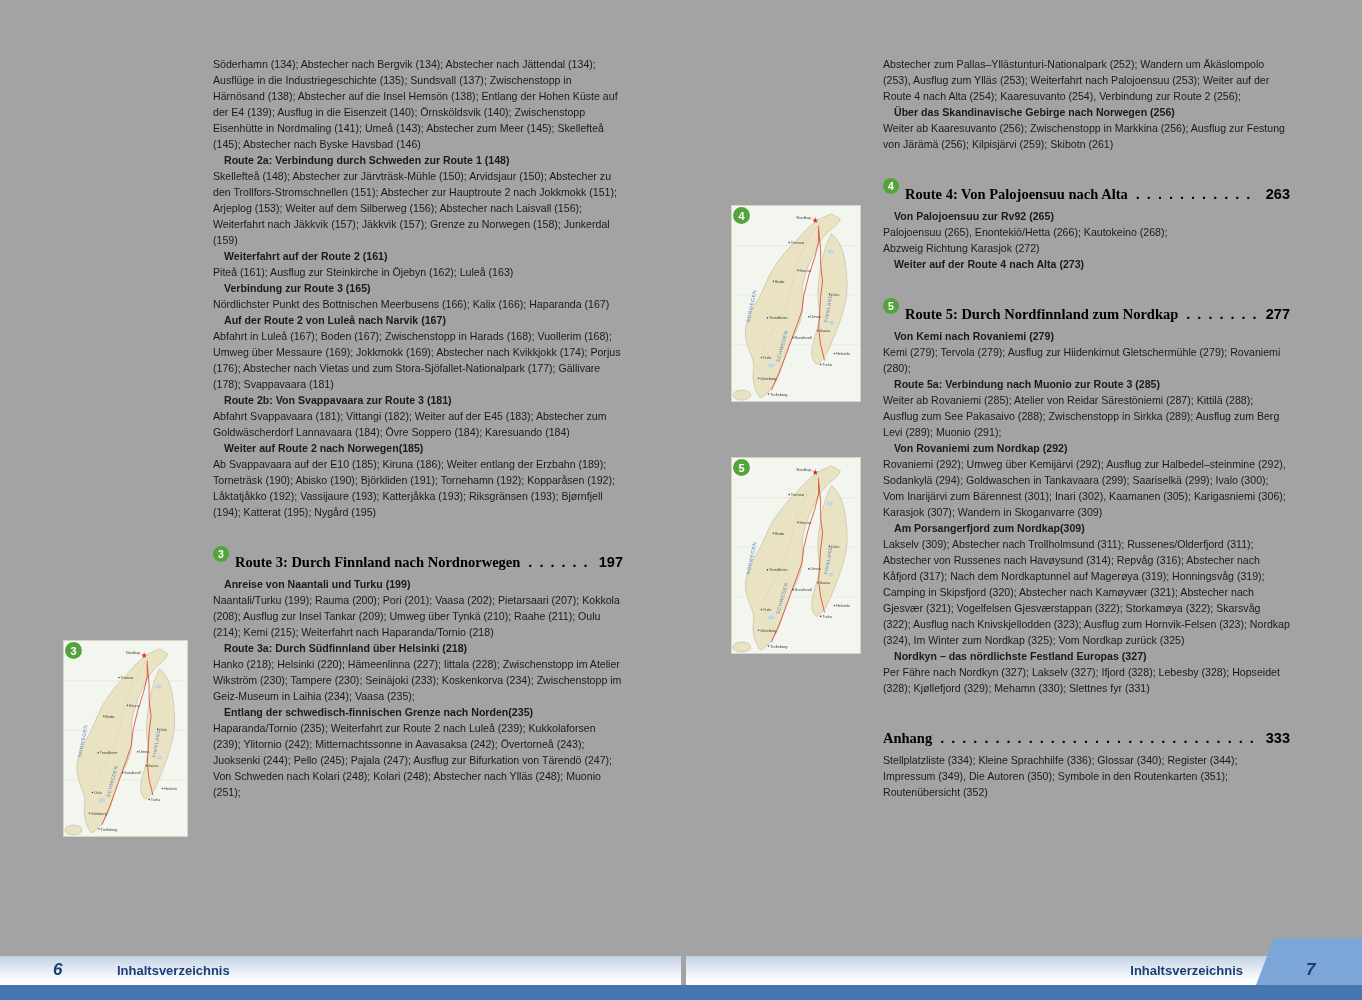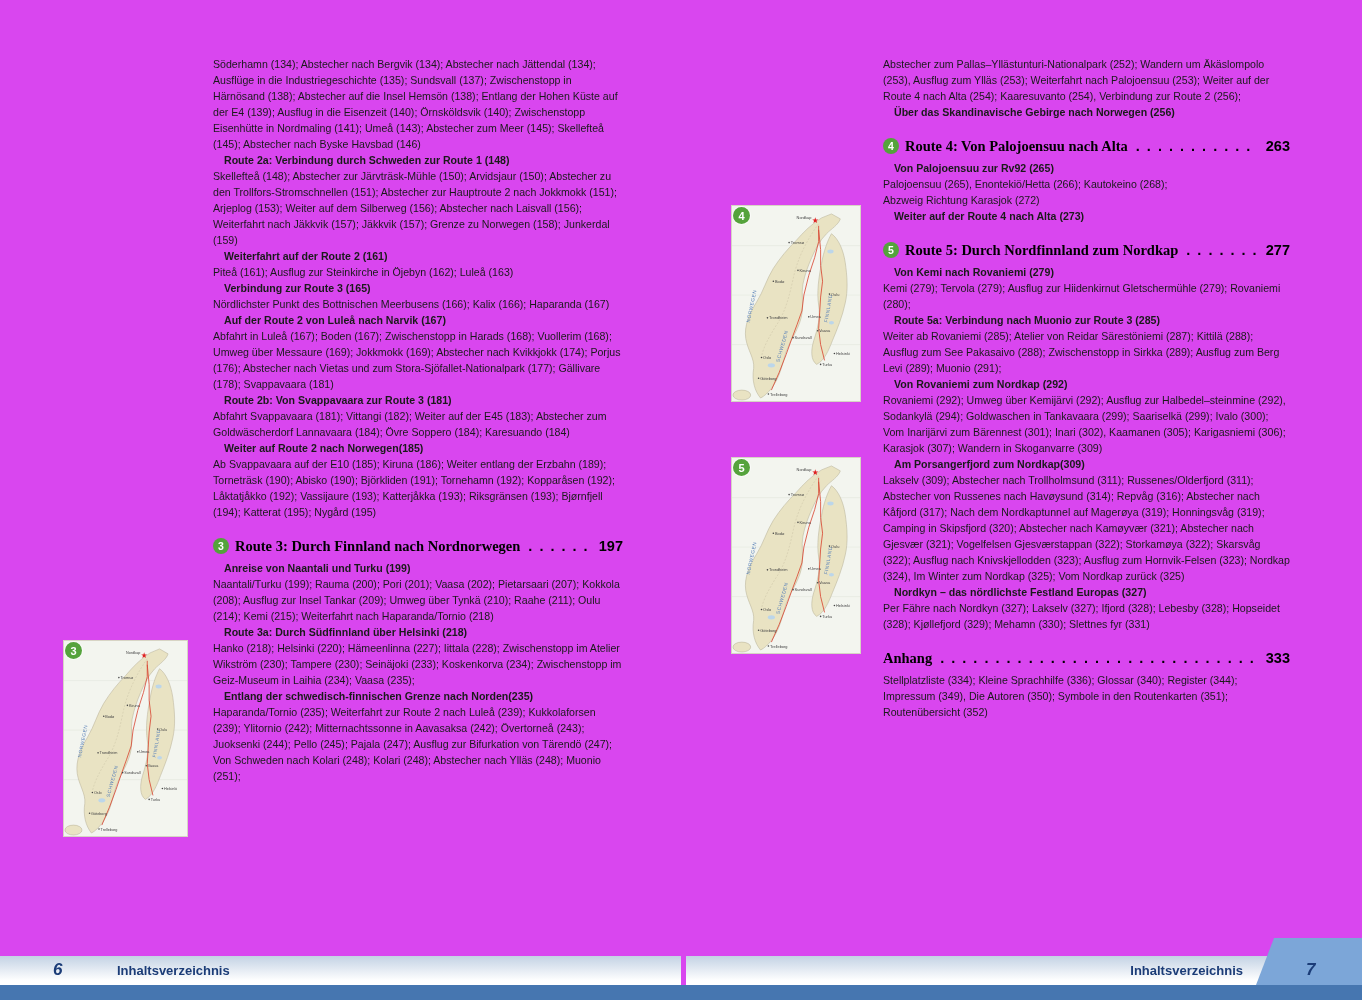--- a/index.html
+++ b/index.html
@@ -1,38 +1,38 @@
 <!DOCTYPE html>
 <html style="--badge-green: #55a33c; --footer-navy: #1b3c77; --bar-blue: #4676b0; --tab-blue: #7ca6d8; --band-top: #c3d2e4; --map-sea: #f3f5ef; --map-land: #e9e3c3; --route-red: #d8402c;"><head>
 <meta charset="utf-8">
 <style>
   html,body { margin:0; padding:0; background:#ffffff; }
   .spread {
-    position:relative; width:1362px; height:1000px; background:#d946ef;
+    position:relative; width:1362px; height:1000px; background:#a3a3a3;
     font-family:"Liberation Sans", sans-serif; overflow:hidden; color:#1a1a1a;
   }
   .column { position:absolute; top:56px; font-size:10.6px; line-height:16px; }
   .column-left  { left:213px; width:410px; }
   .column-right { left:883px; width:407px; }
   .para { margin:0; }
   .subhead { font-weight:bold;padding-left:11px; }
   .route-head {
     display:flex; align-items:baseline; gap:6px;
     margin:18px 0 6px 0; font-size:14.5px; font-weight:bold; color:#000;
   }
   .route-badge {
     flex:none; align-self:center;
     width:16px; height:16px; border-radius:50%;
     background:var(--badge-green,#55a33c); color:#fff;
     font-size:10.5px; font-weight:bold;
     display:inline-flex; align-items:center; justify-content:center;
   }
   .route-title { flex:none; white-space:nowrap;font-family:Liberation Serif, serif; }
   .route-leader { flex:1; overflow:hidden; white-space:nowrap; letter-spacing:1.5px; margin:0 2px; }
-  .route-page { flex:none; }
+  .route-page { flex:none;margin-top:16px; }
 
   .map-thumb {
     position:absolute; background:var(--map-sea,#f3f5ef);
     border:1px solid #d7d4c4; box-sizing:border-box;
   }
   #map-3 { left:63px;  top:640px; width:125px; height:197px; }
   #map-4 { left:731px; top:205px; width:130px; height:197px; }
   #map-5 { left:731px; top:457px; width:130px; height:197px; }
   .map-thumb svg { position:absolute; left:0; top:0; width:100%; height:100%; }
   .map-badge {
@@ -98,20 +98,21 @@
       <div class="para subhead">Anreise von Naantali und Turku (199)</div>
       <div class="para">Naantali/Turku (199); Rauma (200); Pori (201); Vaasa (202); Pietarsaari (207); Kokkola (208); Ausflug zur Insel Tankar (209); Umweg über Tynkä (210); Raahe (211); Oulu (214); Kemi (215); Weiterfahrt nach Haparanda/Tornio (218)</div>
       <div class="para subhead">Route 3a: Durch Südfinnland über Helsinki (218)</div>
       <div class="para">Hanko (218); Helsinki (220); Hämeenlinna (227); Iittala (228); Zwischenstopp im Atelier Wikström (230); Tampere (230); Seinäjoki (233); Koskenkorva (234); Zwischenstopp im Geiz-Museum in Laihia (234); Vaasa (235);</div>
       <div class="para subhead">Entlang der schwedisch-finnischen Grenze nach Norden(235)</div>
       <div class="para">Haparanda/Tornio (235); Weiterfahrt zur Route 2 nach Luleå (239); Kukkolaforsen (239); Ylitornio (242); Mitternachtssonne in Aavasaksa (242); Övertorneå (243); Juoksenki (244); Pello (245); Pajala (247); Ausflug zur Bifurkation von Tärendö (247); Von Schweden nach Kolari (248); Kolari (248); Abstecher nach Ylläs (248); Muonio (251);</div>
     </div>
   <div class="column column-right" id="col-right">
       <div class="para">Abstecher zum Pallas–Yllästunturi-Nationalpark (252); Wandern um Äkäslompolo (253), Ausflug zum Ylläs (253); Weiterfahrt nach Palojoensuu (253); Weiter auf der Route 4 nach Alta (254); Kaaresuvanto (254), Verbindung zur Route 2 (256);</div>
       <div class="para subhead">Über das Skandinavische Gebirge nach Norwegen (256)</div>
+      <div class="para">Weiter ab Kaaresuvanto (256); Zwischenstopp in Markkina (256); Ausflug zur Festung von Järämä (256); Kilpisjärvi (259); Skibotn (261)</div>
       <div class="route-head">
         <span class="route-badge">4</span>
         <span class="route-title">Route 4: Von Palojoensuu nach Alta</span>
         <span class="route-leader">. . . . . . . . . . . . . . . . . . . . . . . . . . . . . . . . . . . . . . . . . . . . . . . . . .</span>
         <span class="route-page">263</span>
       </div>
       <div class="para subhead">Von Palojoensuu zur Rv92 (265)</div>
       <div class="para">Palojoensuu (265), Enontekiö/Hetta (266); Kautokeino (268);</div>
       <div class="para">Abzweig Richtung Karasjok (272)</div>
       <div class="para subhead">Weiter auf der Route 4 nach Alta (273)</div>

